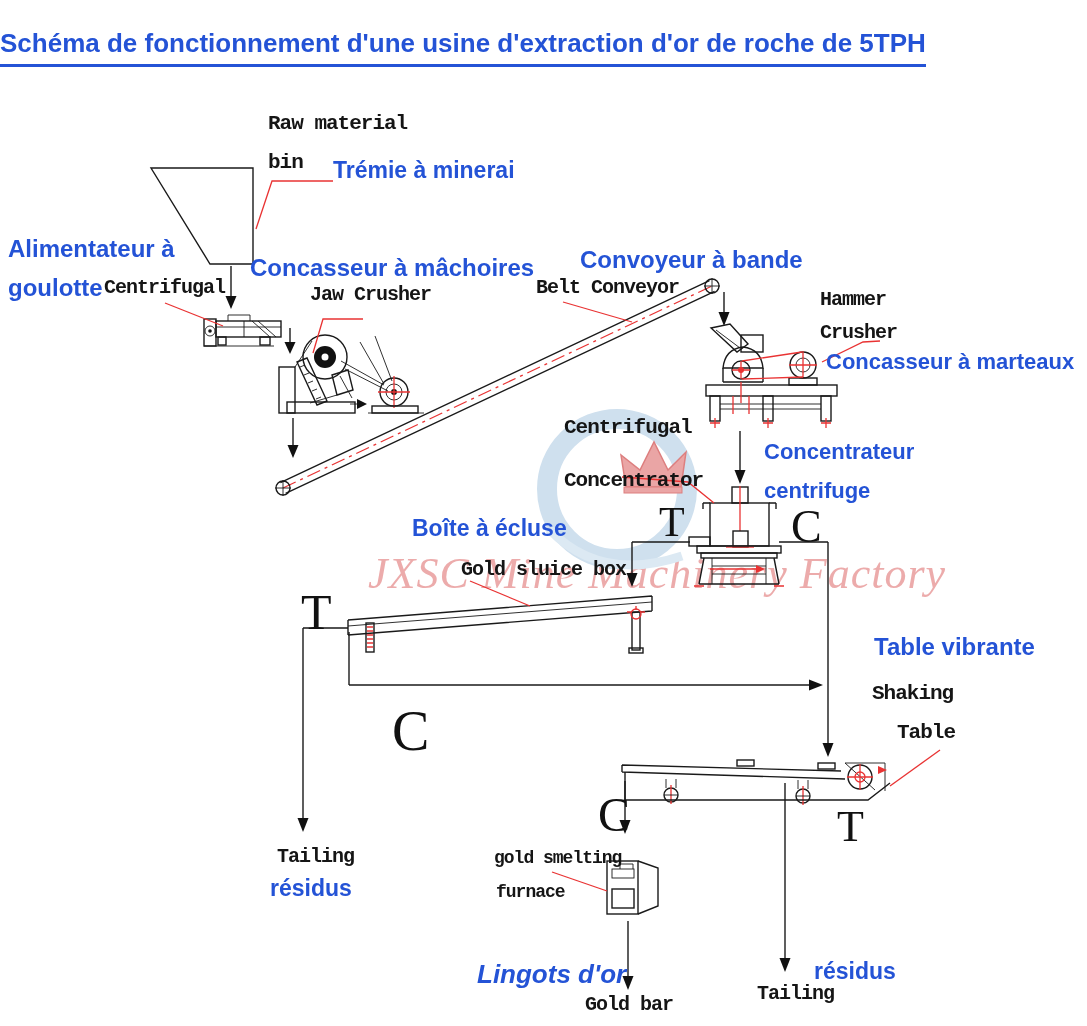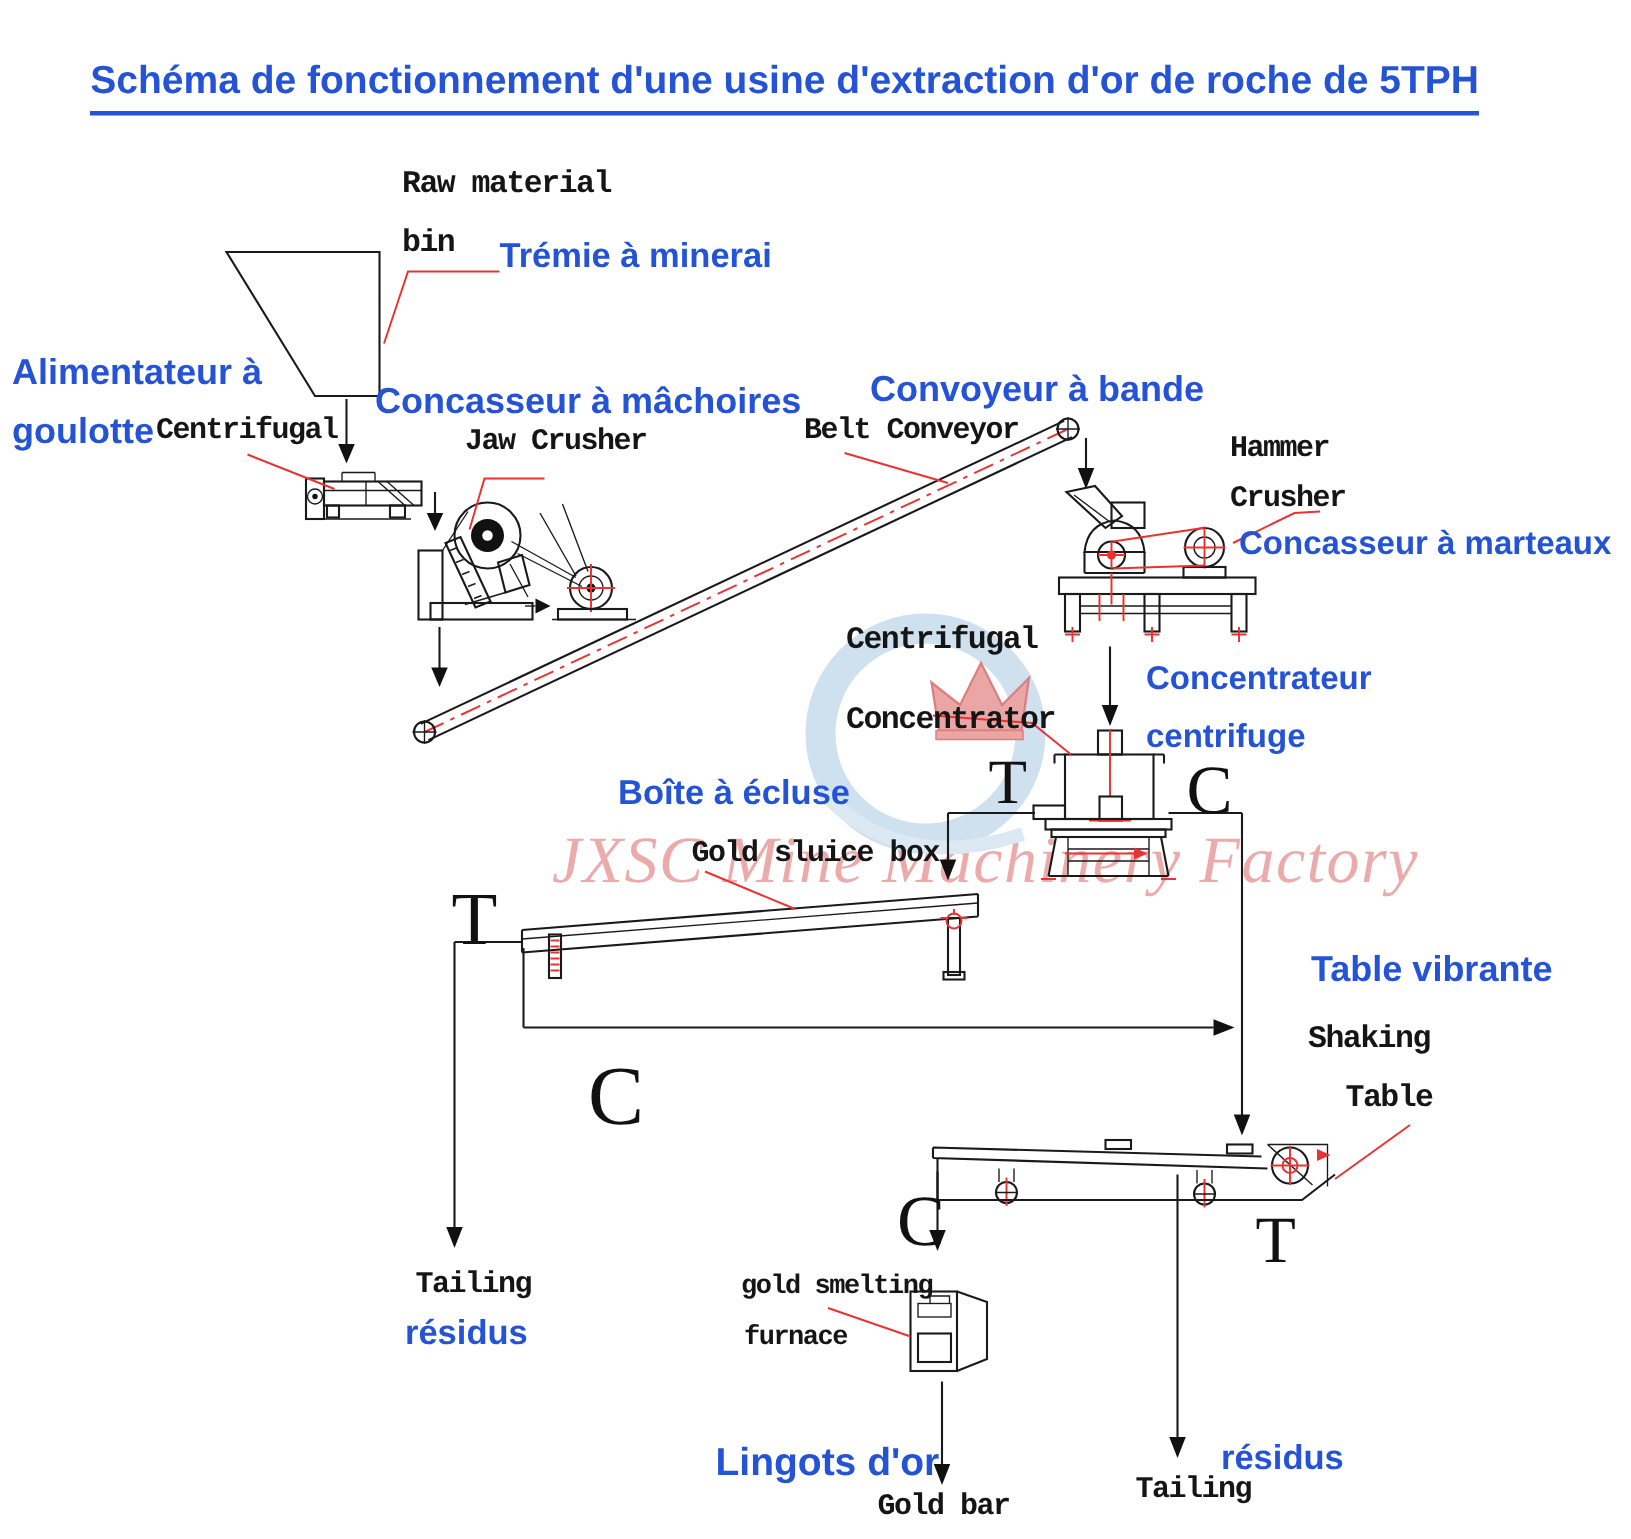--- a/index.html
+++ b/index.html
@@ -8,21 +8,21 @@
   svg{position:absolute;left:0;top:0;z-index:1;}
   .ln{stroke:#1a1a1a;stroke-width:1.4;fill:none;}
   .thin{stroke:#1a1a1a;stroke-width:0.9;fill:none;}
   .red{stroke:#e93333;stroke-width:1.3;fill:none;}
   .redf{fill:#e93333;stroke:none;}
   .blk{fill:#111;stroke:none;}
   .lbl{position:absolute;white-space:nowrap;z-index:2;line-height:1.05;}
   .en{font-family:"Liberation Mono","DejaVu Sans Mono",monospace;font-weight:700;color:#151515;letter-spacing:-1px;}
   .fr{font-family:"Liberation Sans","DejaVu Sans",sans-serif;font-weight:700;color:#2453d6;}
   .letter{position:absolute;font-family:"Liberation Serif","DejaVu Serif",serif;color:#111;z-index:2;line-height:1;}
-  #title{position:absolute;left:0;top:38px;width:986px;text-align:right;z-index:2;}
+  #title{position:absolute;left:0;top:28px;width:986px;text-align:left;z-index:2;}
   #title span{display:inline-block;font-family:"Liberation Sans","DejaVu Sans",sans-serif;
       font-weight:700;font-size:26px;color:#2453d6;border-bottom:3px solid #2453d6;padding-bottom:5px;}
   .wm{position:absolute;z-index:0;pointer-events:none;}
   #wm-latin{left:368px;top:548px;font-family:"Liberation Serif","DejaVu Serif",serif;font-style:italic;
       font-size:44px;color:rgba(231,150,150,0.8);letter-spacing:1px;white-space:nowrap;}
   #wm-cn{left:346px;top:616px;font-family:"DejaVu Serif","Liberation Serif",serif;
       font-size:54px;letter-spacing:6px;color:rgba(238,170,170,0.72);white-space:nowrap;}
 </style>
 </head>
 <body>
@@ -224,21 +224,21 @@
   <div class="lbl fr" style="left:333px;top:158px;font-size:23px;">Trémie à minerai</div>
   <div class="lbl fr" style="left:8px;top:236px;font-size:24px;">Alimentateur à</div>
   <div class="lbl fr" style="left:8px;top:275px;font-size:24px;">goulotte</div>
   <div class="lbl fr" style="left:250px;top:255px;font-size:24px;">Concasseur à mâchoires</div>
   <div class="lbl fr" style="left:826px;top:350px;font-size:22px;">Concasseur à marteaux</div>
   <div class="lbl fr" style="left:580px;top:247px;font-size:24px;">Convoyeur à bande</div>
   <div class="lbl fr" style="left:764px;top:440px;font-size:22px;">Concentrateur</div>
   <div class="lbl fr" style="left:764px;top:479px;font-size:22px;">centrifuge</div>
   <div class="lbl fr" style="left:412px;top:516px;font-size:23px;">Boîte à écluse</div>
   <div class="lbl fr" style="left:874px;top:634px;font-size:24px;">Table vibrante</div>
-  <div class="lbl fr" style="left:477px;top:961px;font-size:26px;">Lingots d'or</div>
+  <div class="lbl fr" style="left:477px;top:961px;font-size:26px;font-style:italic;">Lingots d'or</div>
   <div class="lbl fr" style="left:270px;top:876px;font-size:23px;">résidus</div>
   <div class="lbl fr" style="left:814px;top:959px;font-size:23px;">résidus</div>
 
   <div class="letter" style="left:301px;top:587px;font-size:50px;">T</div>
   <div class="letter" style="left:392px;top:703px;font-size:56px;">C</div>
   <div class="letter" style="left:659px;top:501px;font-size:42px;">T</div>
   <div class="letter" style="left:791px;top:504px;font-size:46px;">C</div>
   <div class="letter" style="left:598px;top:791px;font-size:48px;">C</div>
   <div class="letter" style="left:837px;top:805px;font-size:44px;">T</div>
 

